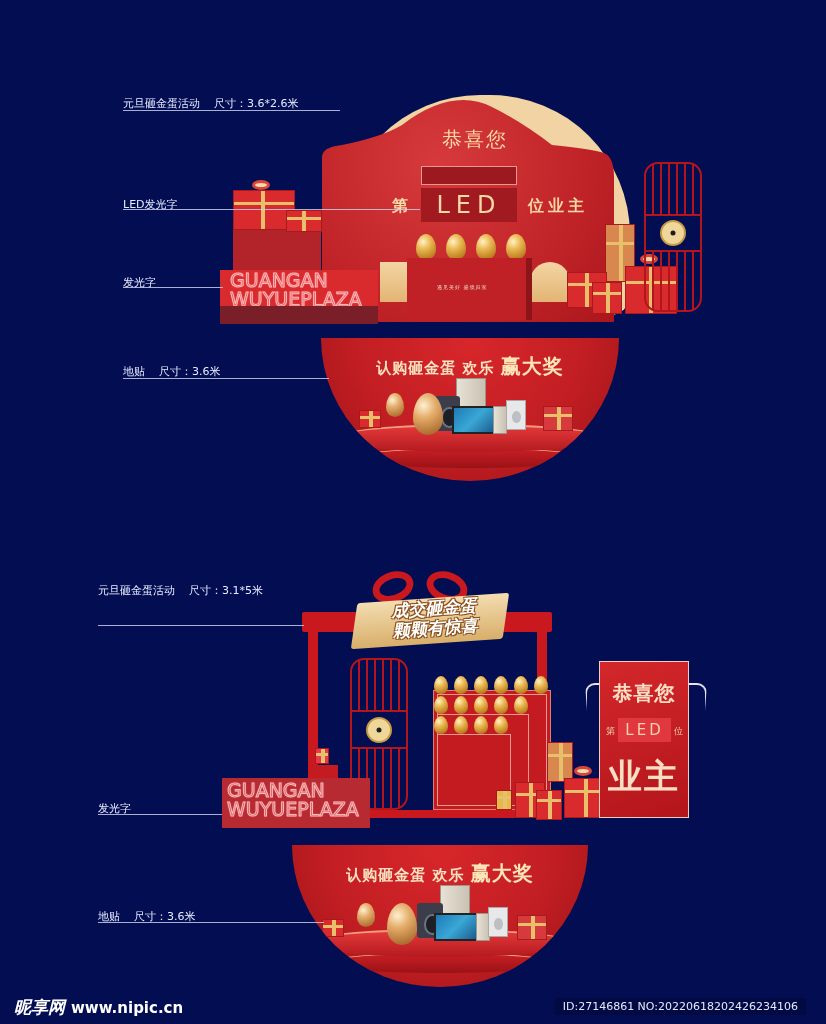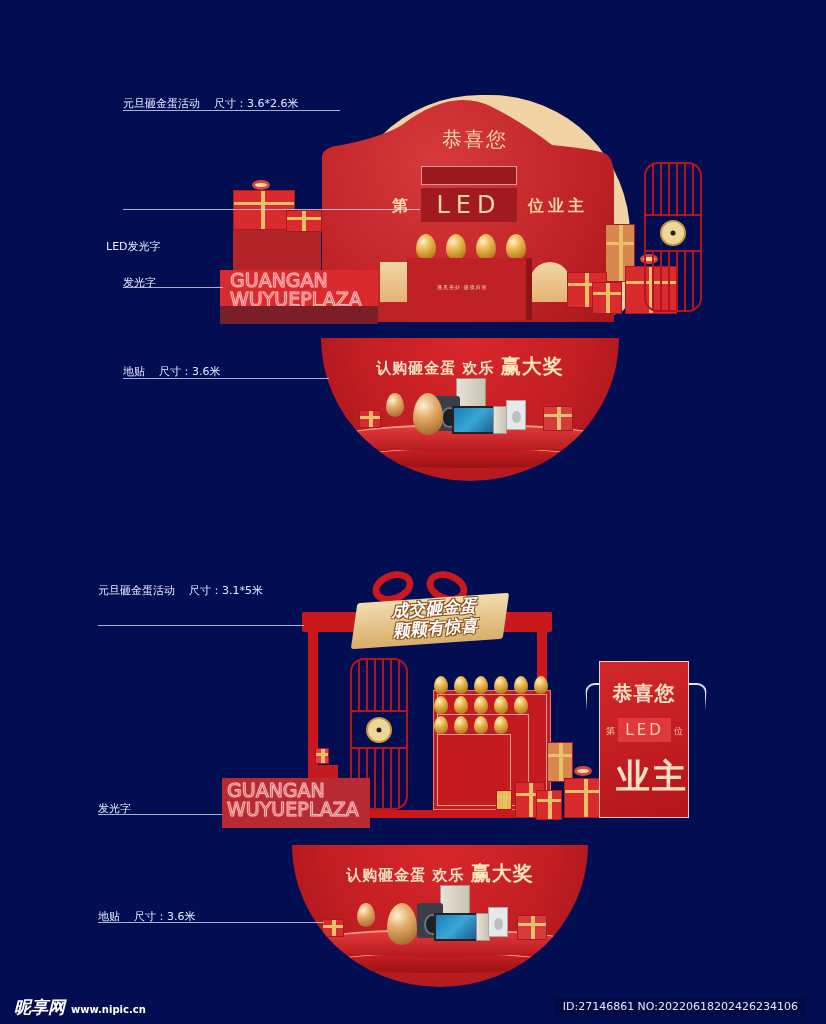--- a/index.html
+++ b/index.html
@@ -127,24 +127,24 @@
   .sign2 {
     position:absolute; left: 599px; top: 661px; width: 90px; height: 157px;
     background: linear-gradient(160deg, #d3272b, #b3151b);
     border: 1px solid #f0cfc0;
   }
   .sign2-frame { position:absolute; left: 585px; top: 683px; width: 122px; height: 135px; border: 2px solid #e6e2f0; border-bottom: none; border-radius: 10px 10px 0 0; clip-path: polygon(0 0, 100% 0, 92% 100%, 8% 100%); }
   .sign2 .t1 { position:absolute; top: 18px; width:100%; text-align:center; font-size: 20px; font-weight: bold; color:#f8dfc3; letter-spacing: 1px; }
   .sign2 .ledbox { position:absolute; left: 18px; top: 56px; width: 53px; height: 24px; background:#e0383c; color:#f4d2b0; font-size: 15px; text-align:center; line-height: 24px; letter-spacing: 3px; }
   .sign2 .d1 { position:absolute; left: 6px; top: 63px; font-size: 9px; color:#f4d2b0; }
   .sign2 .d2 { position:absolute; right: 5px; top: 63px; font-size: 9px; color:#f4d2b0; }
-  .sign2 .t2 { position:absolute; top: 92px; width:100%; text-align:center; font-size: 34px; font-weight: bold; color:#f8dfc3; letter-spacing: 2px; margin-left: 8px; }
+  .sign2 .t2 { position:absolute; top: 92px; width:100%; text-align:center; font-size: 34px; font-weight: bold; color:#f8dfc3; letter-spacing: 2px; }
 
   .watermark-left { position:absolute; left: 14px; top: 996px; font-size: 17px; font-weight:bold; color:#fff; font-style: italic; }
-  .watermark-left .url { font-size: 10px; font-style: normal; font-weight: bold; margin-left: 6px; }
+  .watermark-left .url { font-size: 15px; font-style: normal; font-weight: bold; margin-left: 6px; }
   .watermark-right { position:absolute; right: 20px; top: 998px; font-size: 11px; color:#e5e8ff; background: rgba(0,0,0,0.18); padding: 2px 8px; }
 </style>
 </head>
 <body>
 
 <div>
 
   <div class="arch-back"></div>
   <div class="arch"></div>
 
@@ -203,21 +203,21 @@
     <div class="appliance washer2" style="left:185px;top:62px;width:20px;height:30px;"></div>
     <div class="big-egg" style="left:92px;top:55px;width:30px;height:42px;"></div>
     <div class="big-egg" style="left:65px;top:55px;width:18px;height:24px;"></div>
     <div class="gift" style="left:222px;top:68px;width:30px;height:25px;background:#d73a3d;"></div>
     <div class="gift" style="left:38px;top:72px;width:22px;height:18px;"></div>
   </div>
 
   <div class="label" style="left:123px;top:97px;">元旦砸金蛋活动    尺寸：3.6*2.6米</div>
   <div class="leader" style="left:123px;top:110px;width:217px;"></div>
 
-  <div class="label" style="left:106px;top:198px;margin-top:42px;">LED发光字</div>
+  <div class="label" style="left:123px;top:198px;">LED发光字</div>
   <div class="leader" style="left:123px;top:209px;width:297px;"></div>
 
   <div class="label" style="left:123px;top:276px;">发光字</div>
   <div class="leader" style="left:123px;top:287px;width:100px;"></div>
 
   <div class="label" style="left:123px;top:365px;">地贴    尺寸：3.6米</div>
   <div class="leader" style="left:123px;top:378px;width:206px;"></div>
 </div>
 
 <div>

